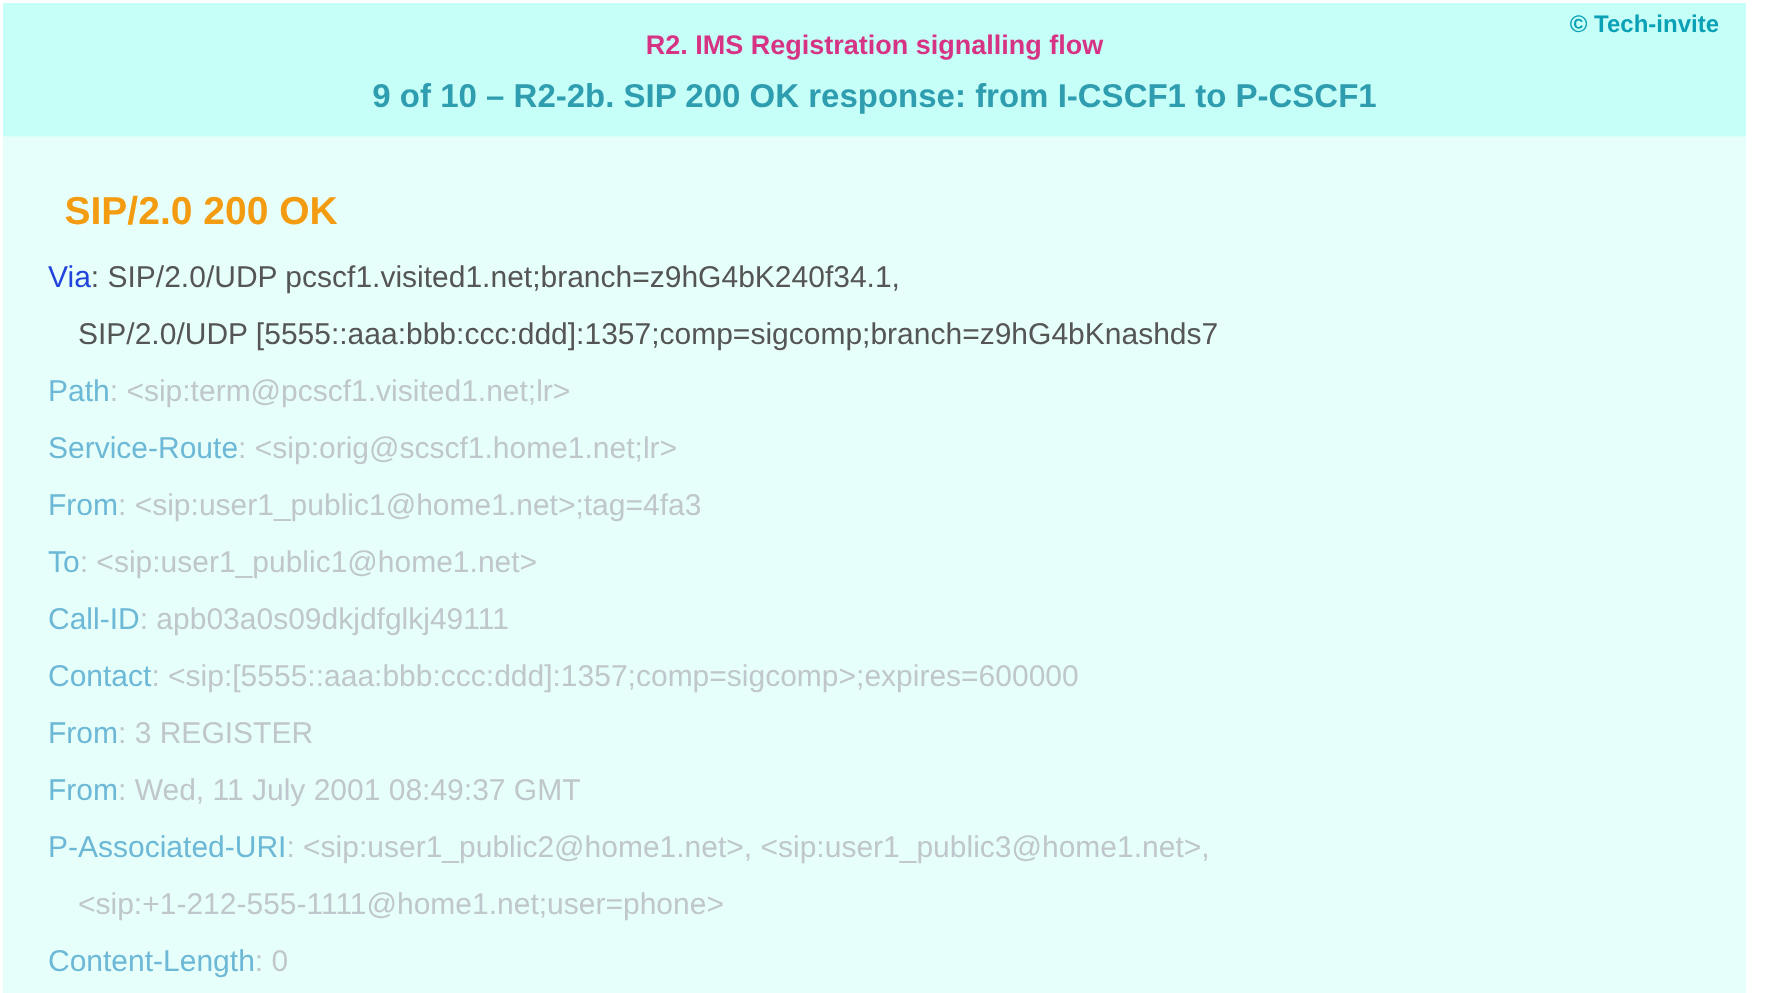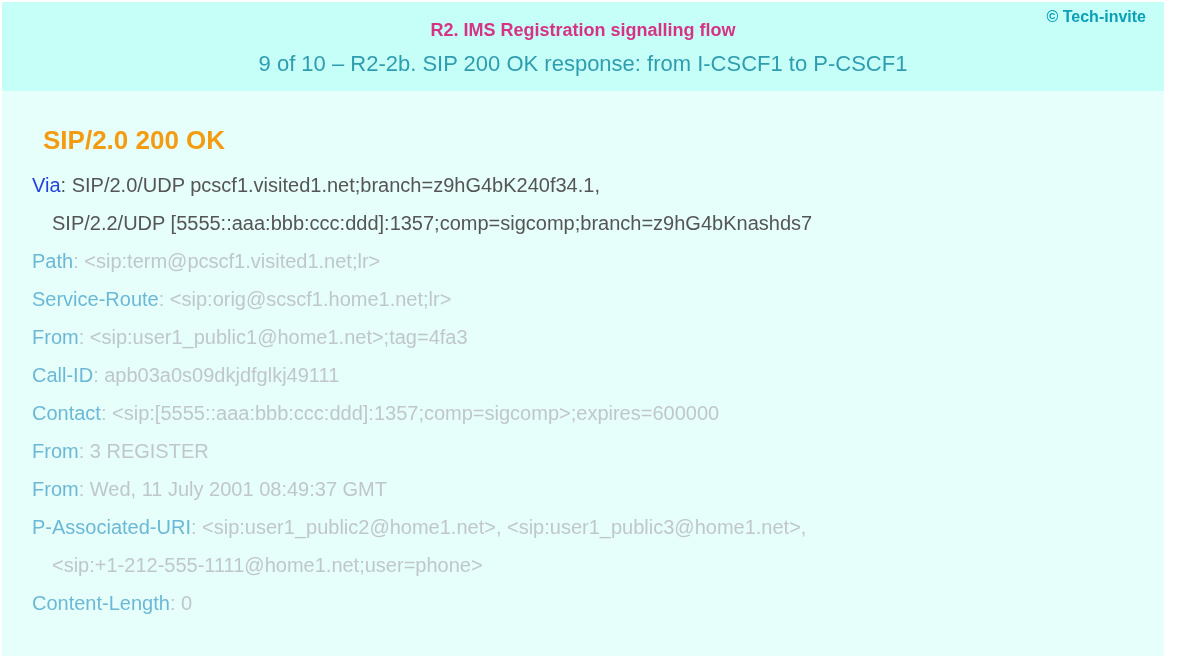--- a/index.html
+++ b/index.html
@@ -32,21 +32,21 @@
   }
   .title-main {
     color: #d63384;
     font-size: 18px;
     font-weight: bold;
     margin: 0 0 10px 0;
   }
   .subtitle {
     color: #2f9db0;
     font-size: 22px;
-    font-weight: normal;
+    font-weight: bold;
     margin: 0;
   }
   .body-band {
     background: #e6fffa;
     padding: 34px 30px 30px 30px;
     min-height: 540px;
     box-sizing: border-box;
   }
   .status-line {
     color: #f39c12;
@@ -89,35 +89,38 @@
   </div>
 
   <div class="body-band">
 
     <div class="status-line">SIP/2.0 200 OK</div>
 
     <div class="sip-line">
       <span class="key-strong">Via</span><span class="val-strong colon">:</span><span class="val-strong"> SIP/2.0/UDP pcscf1.visited1.net;branch=z9hG4bK240f34.1,</span>
     </div>
     <div class="sip-line indent">
-      <span class="val-strong">SIP/2.2/UDP [5555::aaa:bbb:ccc:ddd]:1357;comp=sigcomp;branch=z9hG4bKnashds7</span>
+      <span class="val-strong">SIP/2.0/UDP [5555::aaa:bbb:ccc:ddd]:1357;comp=sigcomp;branch=z9hG4bKnashds7</span>
     </div>
 
     <div class="sip-line">
       <span class="key-fade">Path</span><span class="val-fade colon">:</span><span class="val-fade"> &lt;sip:term@pcscf1.visited1.net;lr&gt;</span>
     </div>
 
     <div class="sip-line">
       <span class="key-fade">Service-Route</span><span class="val-fade colon">:</span><span class="val-fade"> &lt;sip:orig@scscf1.home1.net;lr&gt;</span>
     </div>
 
     <div class="sip-line">
       <span class="key-fade">From</span><span class="val-fade colon">:</span><span class="val-fade"> &lt;sip:user1_public1@home1.net&gt;;tag=4fa3</span>
     </div>
 
+    <div class="sip-line">
+      <span class="key-fade">To</span><span class="val-fade colon">:</span><span class="val-fade"> &lt;sip:user1_public1@home1.net&gt;</span>
+    </div>
 
     <div class="sip-line">
       <span class="key-fade">Call-ID</span><span class="val-fade colon">:</span><span class="val-fade"> apb03a0s09dkjdfglkj49111</span>
     </div>
 
     <div class="sip-line">
       <span class="key-fade">Contact</span><span class="val-fade colon">:</span><span class="val-fade"> &lt;sip:[5555::aaa:bbb:ccc:ddd]:1357;comp=sigcomp&gt;;expires=600000</span>
     </div>
 
     <div class="sip-line">

